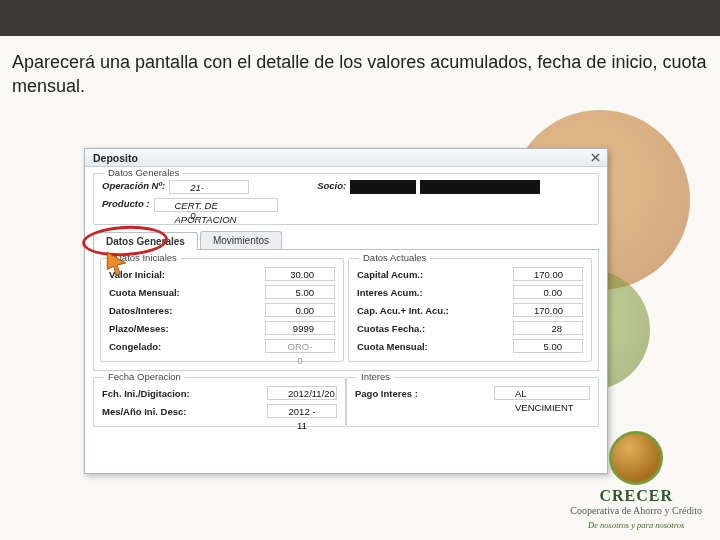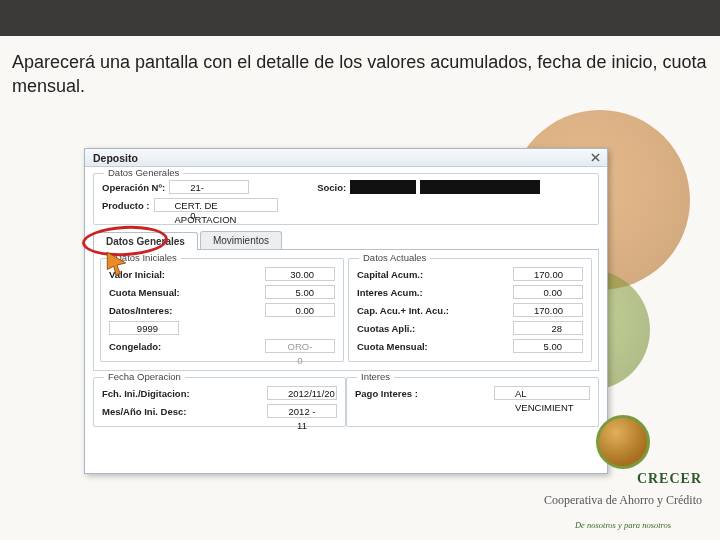--- a/index.html
+++ b/index.html
@@ -81,21 +81,21 @@
   }
   .legend {
     position: absolute;
     top: -7px;
     left: 10px;
     background: #fff;
     padding: 0 4px;
     font-size: 9.5px;
     color: #444;
   }
-  .row { display: flex; align-items: center; margin-bottom: 4px; gap: 4px; }
+  .row { display: flex; align-items: flex-start; margin-bottom: 4px; gap: 4px; font-style: italic; }
   .label { font-weight: 700; font-size: 9.5px; }
   .val {
     display: inline-block;
     min-width: 66px;
     height: 14px;
     line-height: 14px;
     padding: 0 20px;
     background: #fff;
     border: 1px solid #cfcfcf;
     font-size: 9.5px;
@@ -181,23 +181,23 @@
     width:54px;height:54px;border-radius:50%;
     background: radial-gradient(circle at 35% 30%, #e0b05a, #a86f20 70%);
     margin:0 auto 2px;
     border:3px solid #7a9b3c;
     position:relative;
   }
   .logo .globe::before,
   .logo .globe::after{
     content:"";position:absolute;border-radius:50%;
   }
-  .logo .name { font-size:14px; font-weight:700; letter-spacing:1px;text-align:right; }
-  .logo .sub { font-size:12px; color:#555;margin-top:6px; }
-  .logo .slogan { font-size:8.5px; font-style:italic; color:#3d6b2a; margin-top:12px;}
+  .logo .name { font-size:16px; font-weight:700; letter-spacing:1px; }
+  .logo .sub { font-size:10px; color:#555; }
+  .logo .slogan { font-size:8.5px; font-style:italic; color:#3d6b2a; margin-top:4px;}
 </style>
 </head>
 <body>
 
 <div class="slide-top-bar"></div>
 
 <div class="intro-text">Aparecerá una pantalla con el detalle de los valores acumulados, fecha de inicio, cuota mensual.</div>
 
 <div class="bg-blob-1"></div>
 <div class="bg-blob-2"></div>
@@ -243,20 +243,21 @@
         </div>
       <div class="kv">
           <span class="label">Cuota Mensual:</span>
           <span class="val">5.00</span>
         </div>
       <div class="kv">
           <span class="label">Datos/Interes:</span>
           <span class="val">0.00</span>
         </div>
       <div class="kv">
+          <span class="label">Plazo/Meses:</span>
           <span class="val">9999</span>
         </div>
       <div class="kv">
           <span class="label">Congelado:</span>
           <span class="val" style="text-align:center;color:#999">ORO-0</span>
         </div>
     </div>
     <div class="col-fs">
       <span class="legend">Datos Actuales</span>
       <div class="kv">
@@ -265,21 +266,21 @@
         </div>
       <div class="kv">
           <span class="label">Interes Acum.:</span>
           <span class="val">0.00</span>
         </div>
       <div class="kv">
           <span class="label">Cap. Acu.+ Int. Acu.:</span>
           <span class="val">170.00</span>
         </div>
       <div class="kv">
-          <span class="label">Cuotas Apli.:</span>
+          <span class="label">Cuotas Fecha.:</span>
           <span class="val">28</span>
         </div>
       <div class="kv">
           <span class="label">Cuota Mensual:</span>
           <span class="val">5.00</span>
         </div>
     </div>
   </div>
 
   <div class="bottom-row">

